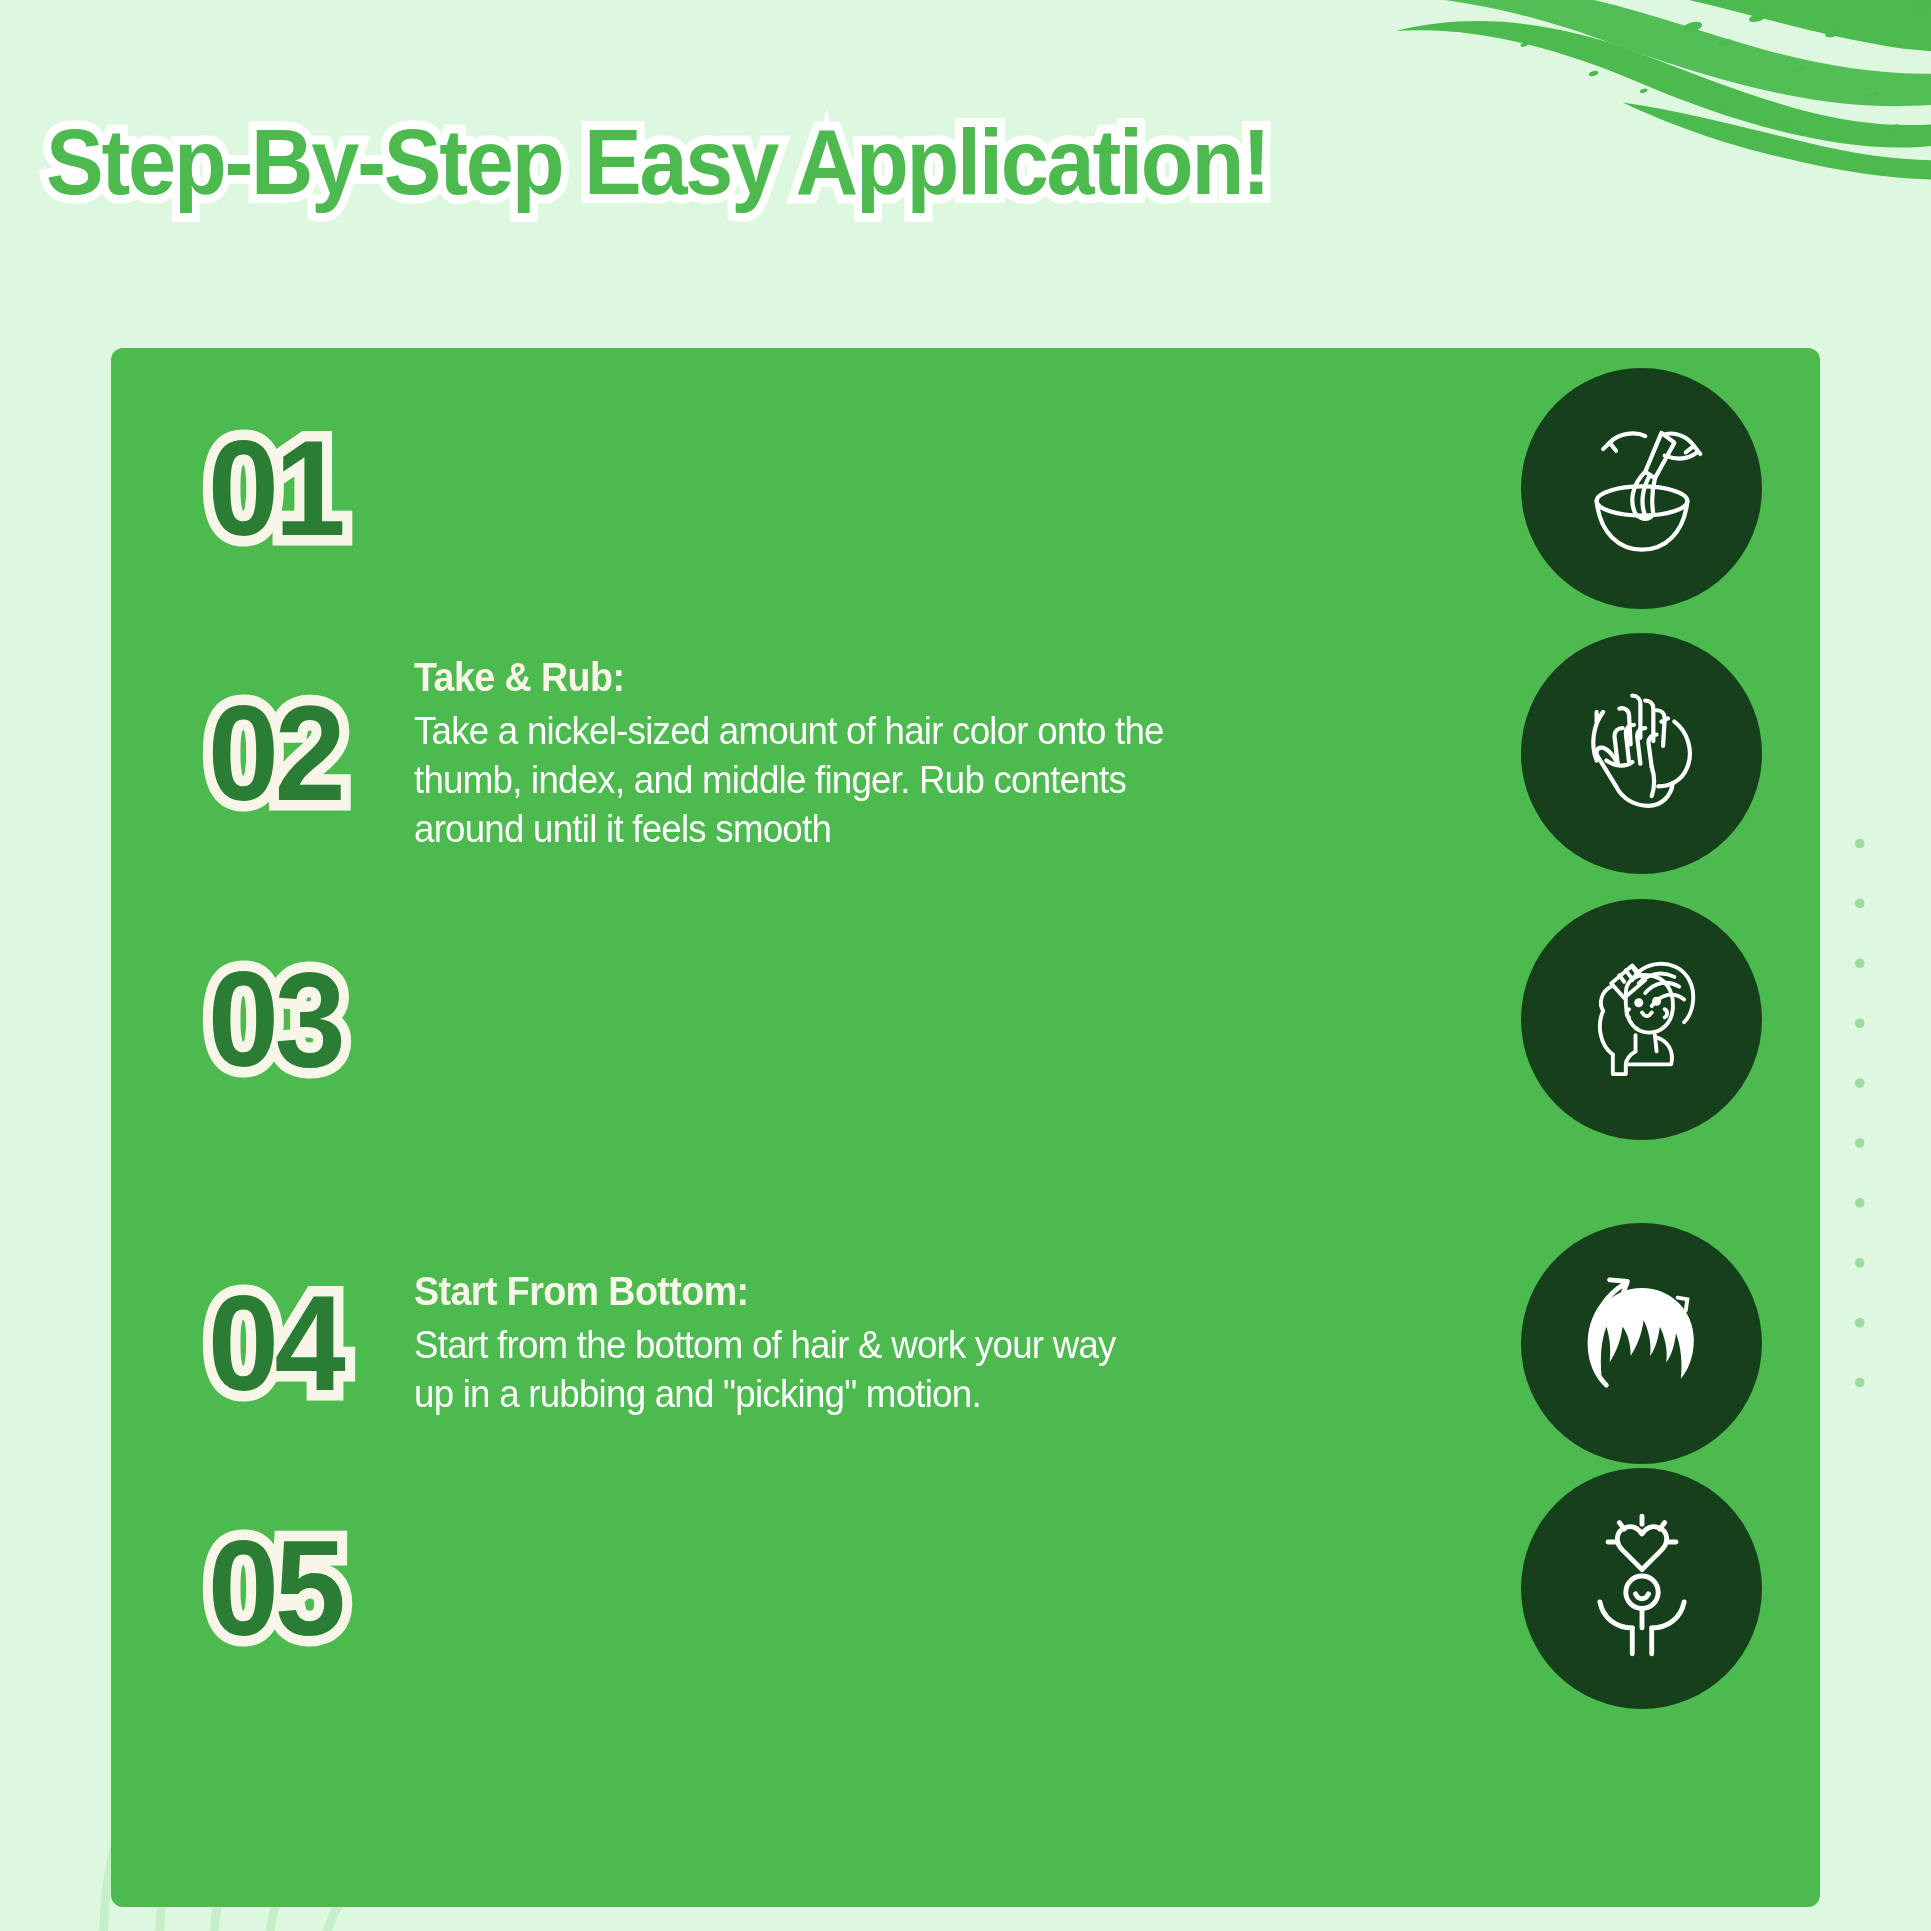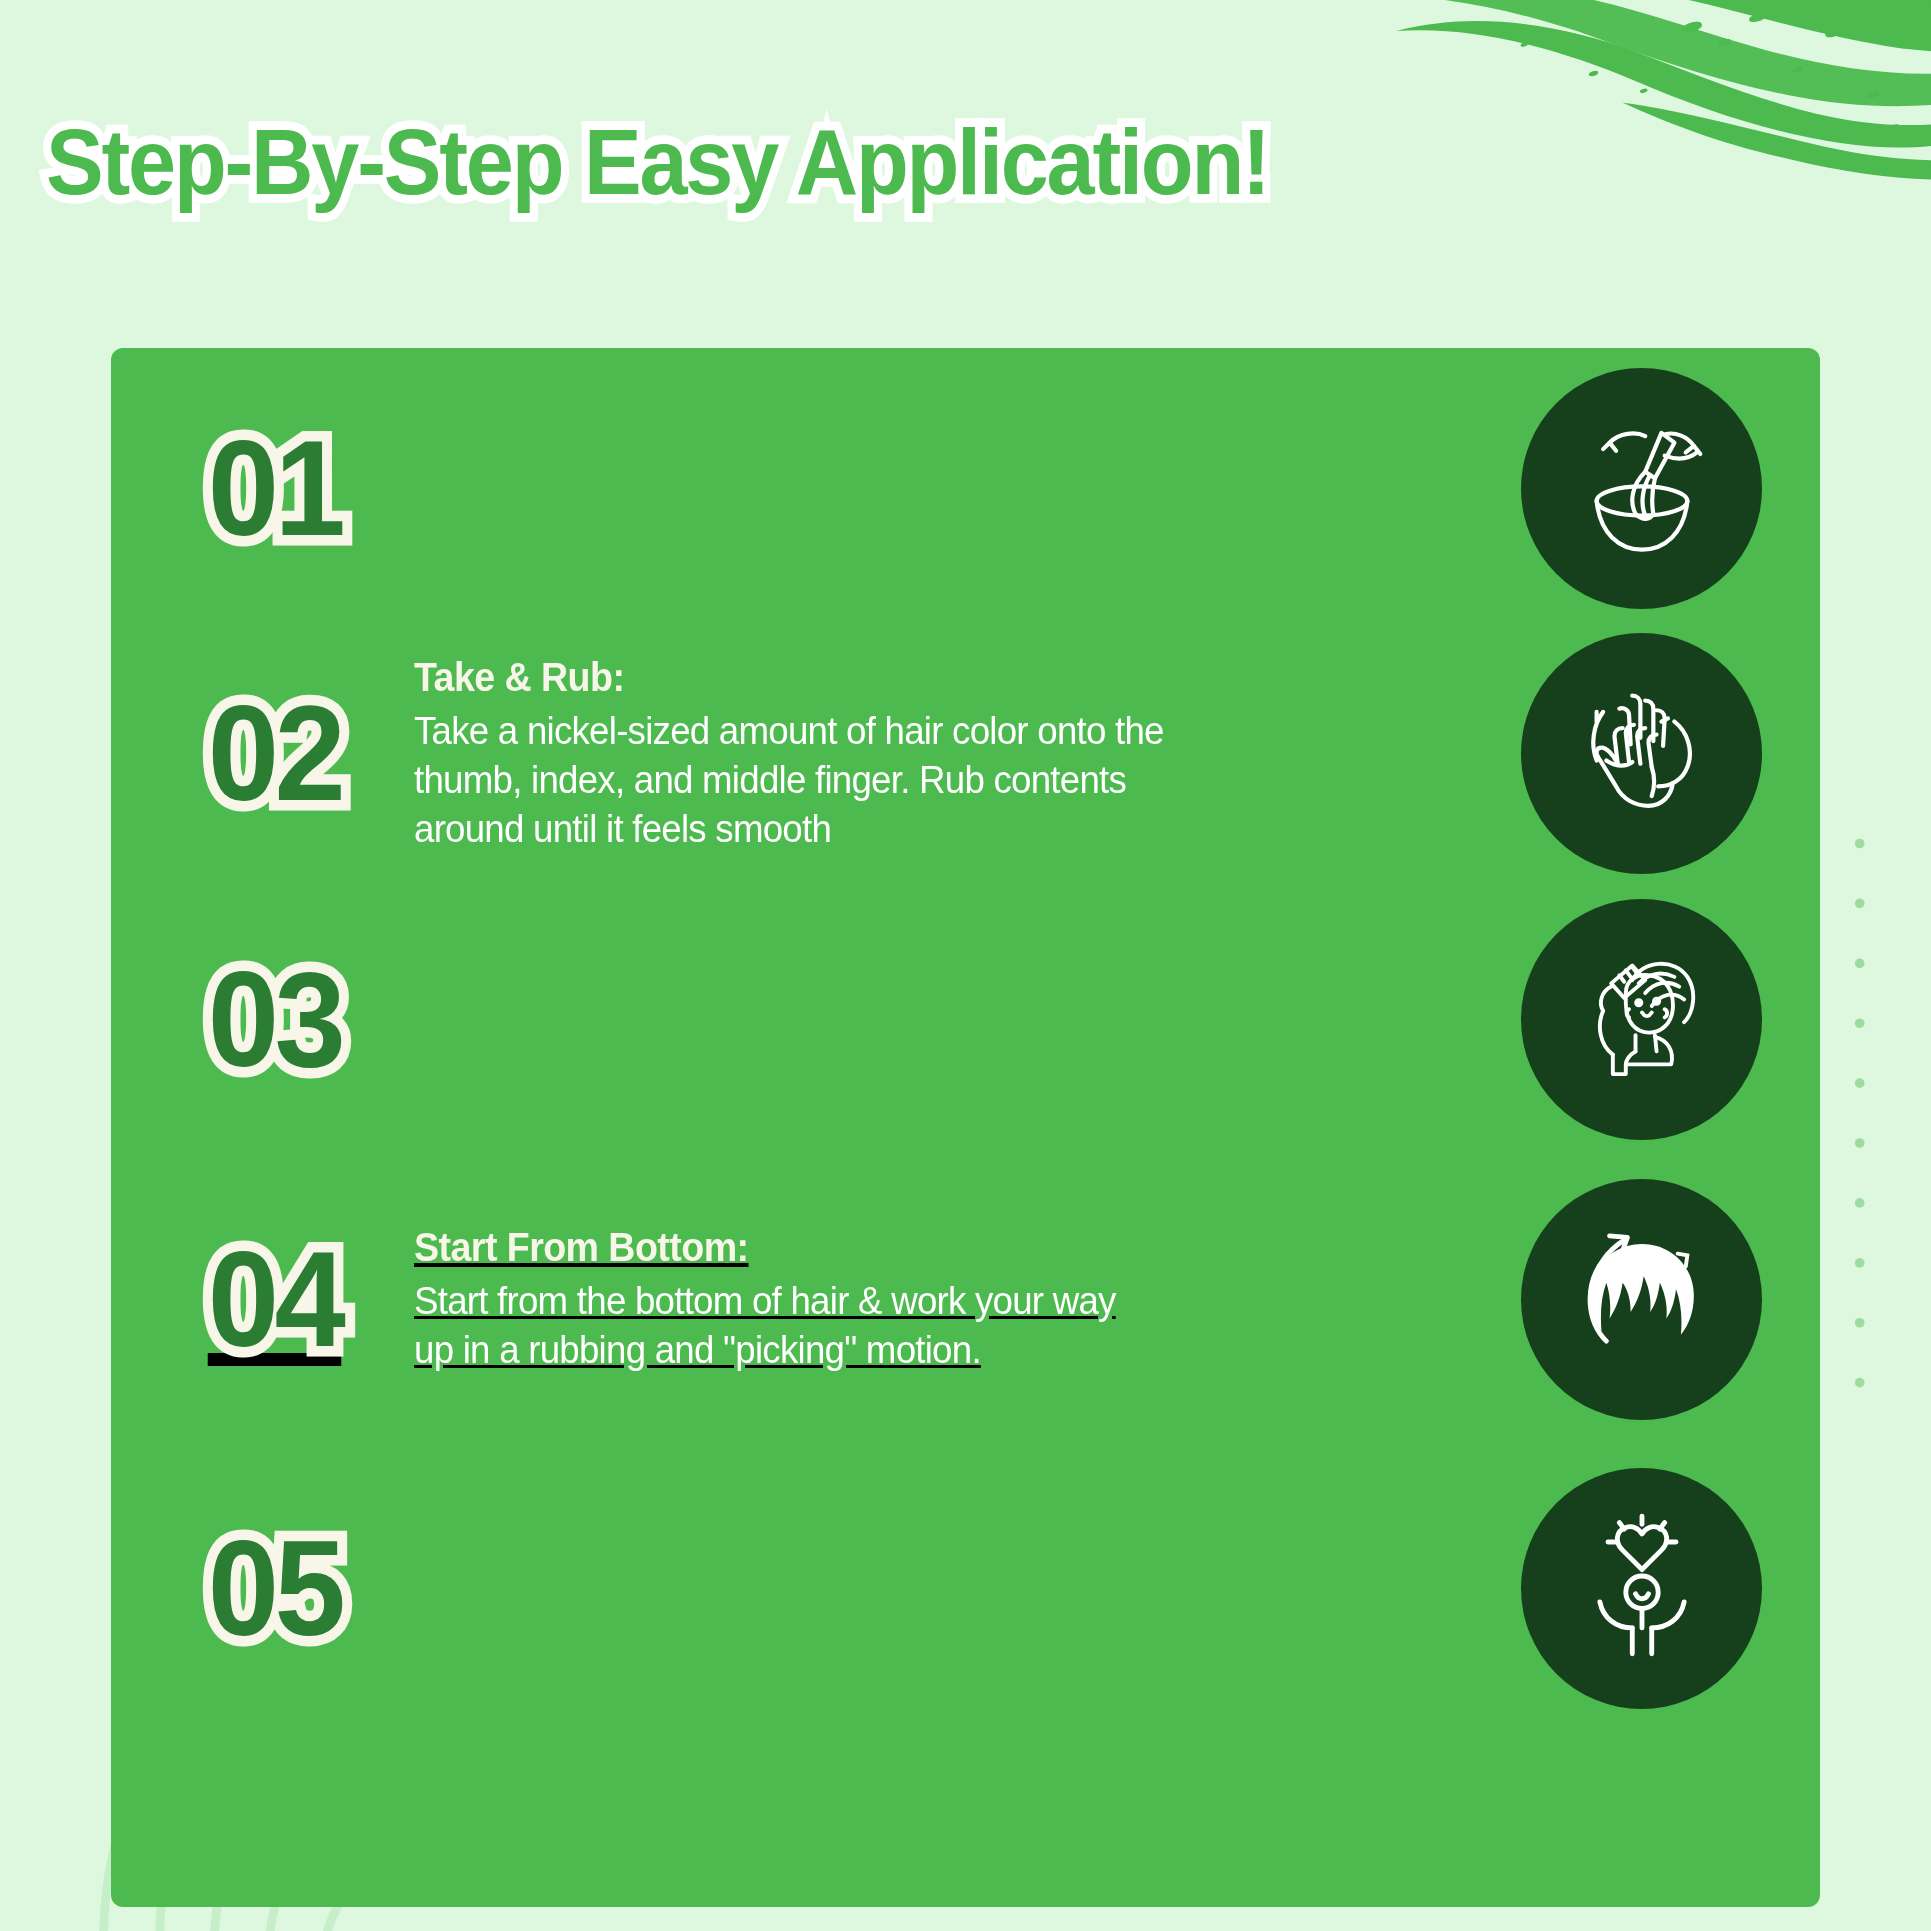--- a/index.html
+++ b/index.html
@@ -50,21 +50,21 @@
 
   .step-row{
     position:absolute;
     left:43px;right:58px;
     display:flex;
     align-items:center;
   }
   #step-row-1{top:29px;height:222px;}
   #step-row-2{top:280px;height:251px;}
   #step-row-3{top:560px;height:222px;}
-  #step-row-4{top:840px;height:222px;text-decoration:underline;}
+  #step-row-4{top:884px;height:222px;}
   #step-row-5{top:1110px;height:261px;}
 
   
   .step-number{
     flex:0 0 241px;
     width:241px;
     text-align:center;
     font-family:"Liberation Sans", sans-serif;
     font-weight:700;
     font-size:135px;

